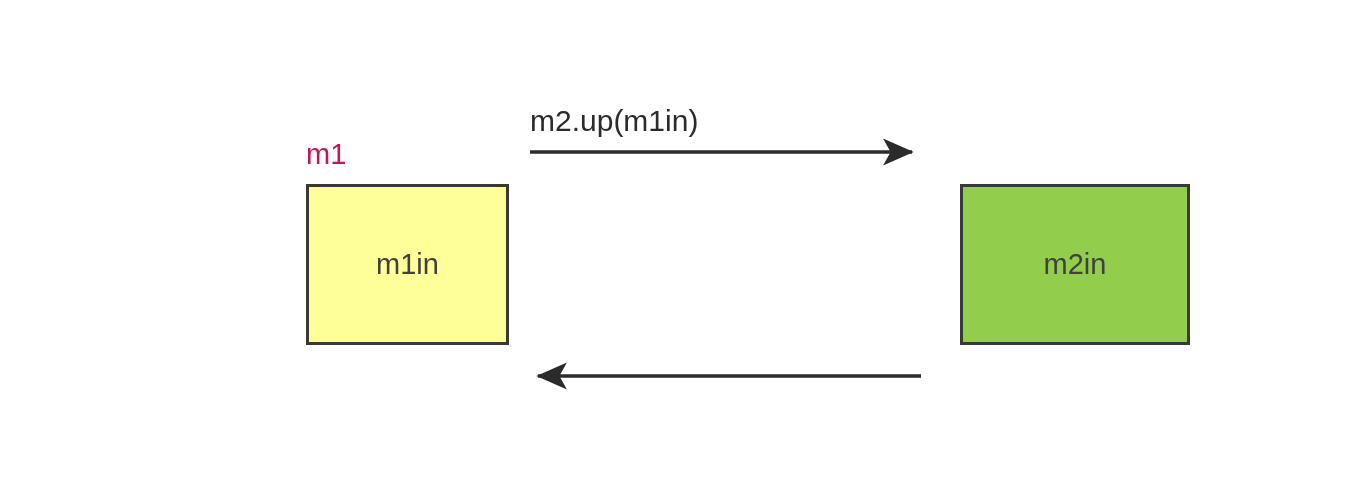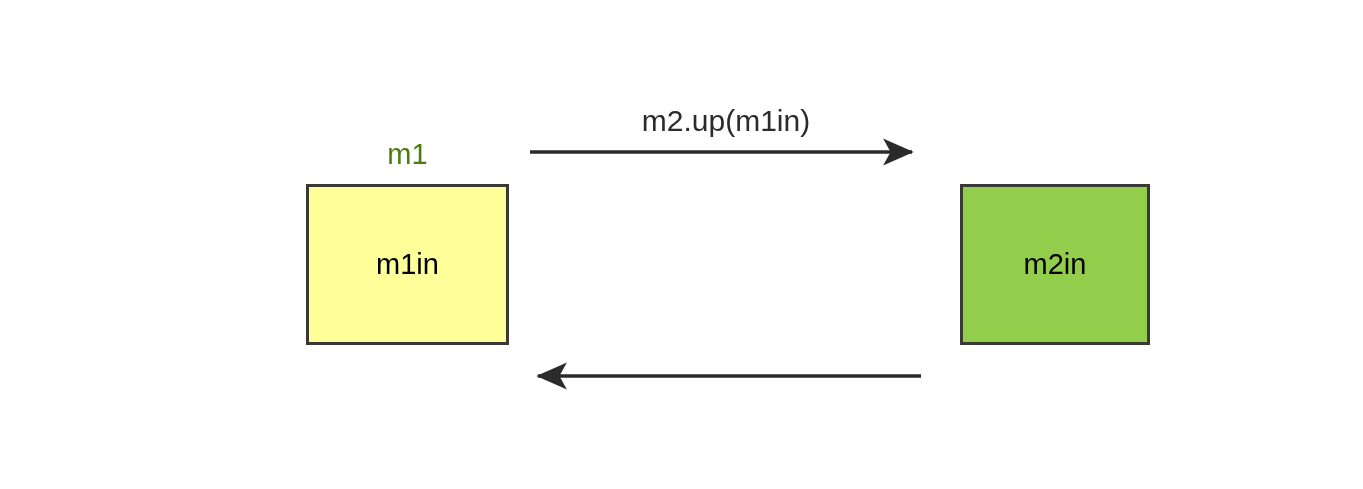--- a/index.html
+++ b/index.html
@@ -31,40 +31,40 @@
   .node-box.m1 {
     left: 306px;
     top: 184px;
     width: 203px;
     height: 161px;
     background: #ffff99;
   }
   .node-box.m2 {
     left: 960px;
     top: 184px;
-    width: 190px;
+    width: 230px;
     height: 161px;
     background: #92ce4c;
   }
   .node-inner-label {
     font-size: 29px;
-    color: #000000;
+    color: #404040;
     line-height: 1;
     letter-spacing: 0px;
     user-select: none;
   }
 
   
   .node-caption {
     position: absolute;
     font-size: 29px;
-    color: #4d7c0f;
+    color: #be185d;
     line-height: 1;
     white-space: nowrap;
-    text-align: center;
+    text-align: left;
     user-select: none;
   }
   .node-caption.m1 {
     left: 306px;
     width: 203px;
     top: 140px;
   }
   .node-caption.m2 {
     left: 960px;
     width: 202px;
@@ -81,21 +81,21 @@
     pointer-events: none;
   }
 
   
   .arrow-caption {
     position: absolute;
     font-size: 30px;
     color: #2b2b2b;
     line-height: 1;
     white-space: nowrap;
-    text-align: center;
+    text-align: left;
     user-select: none;
   }
   .arrow-caption.top {
     left: 530px;
     width: 392px;
     top: 106px;
   }
   .arrow-caption.bottom {
     left: 530px;
     width: 392px;

